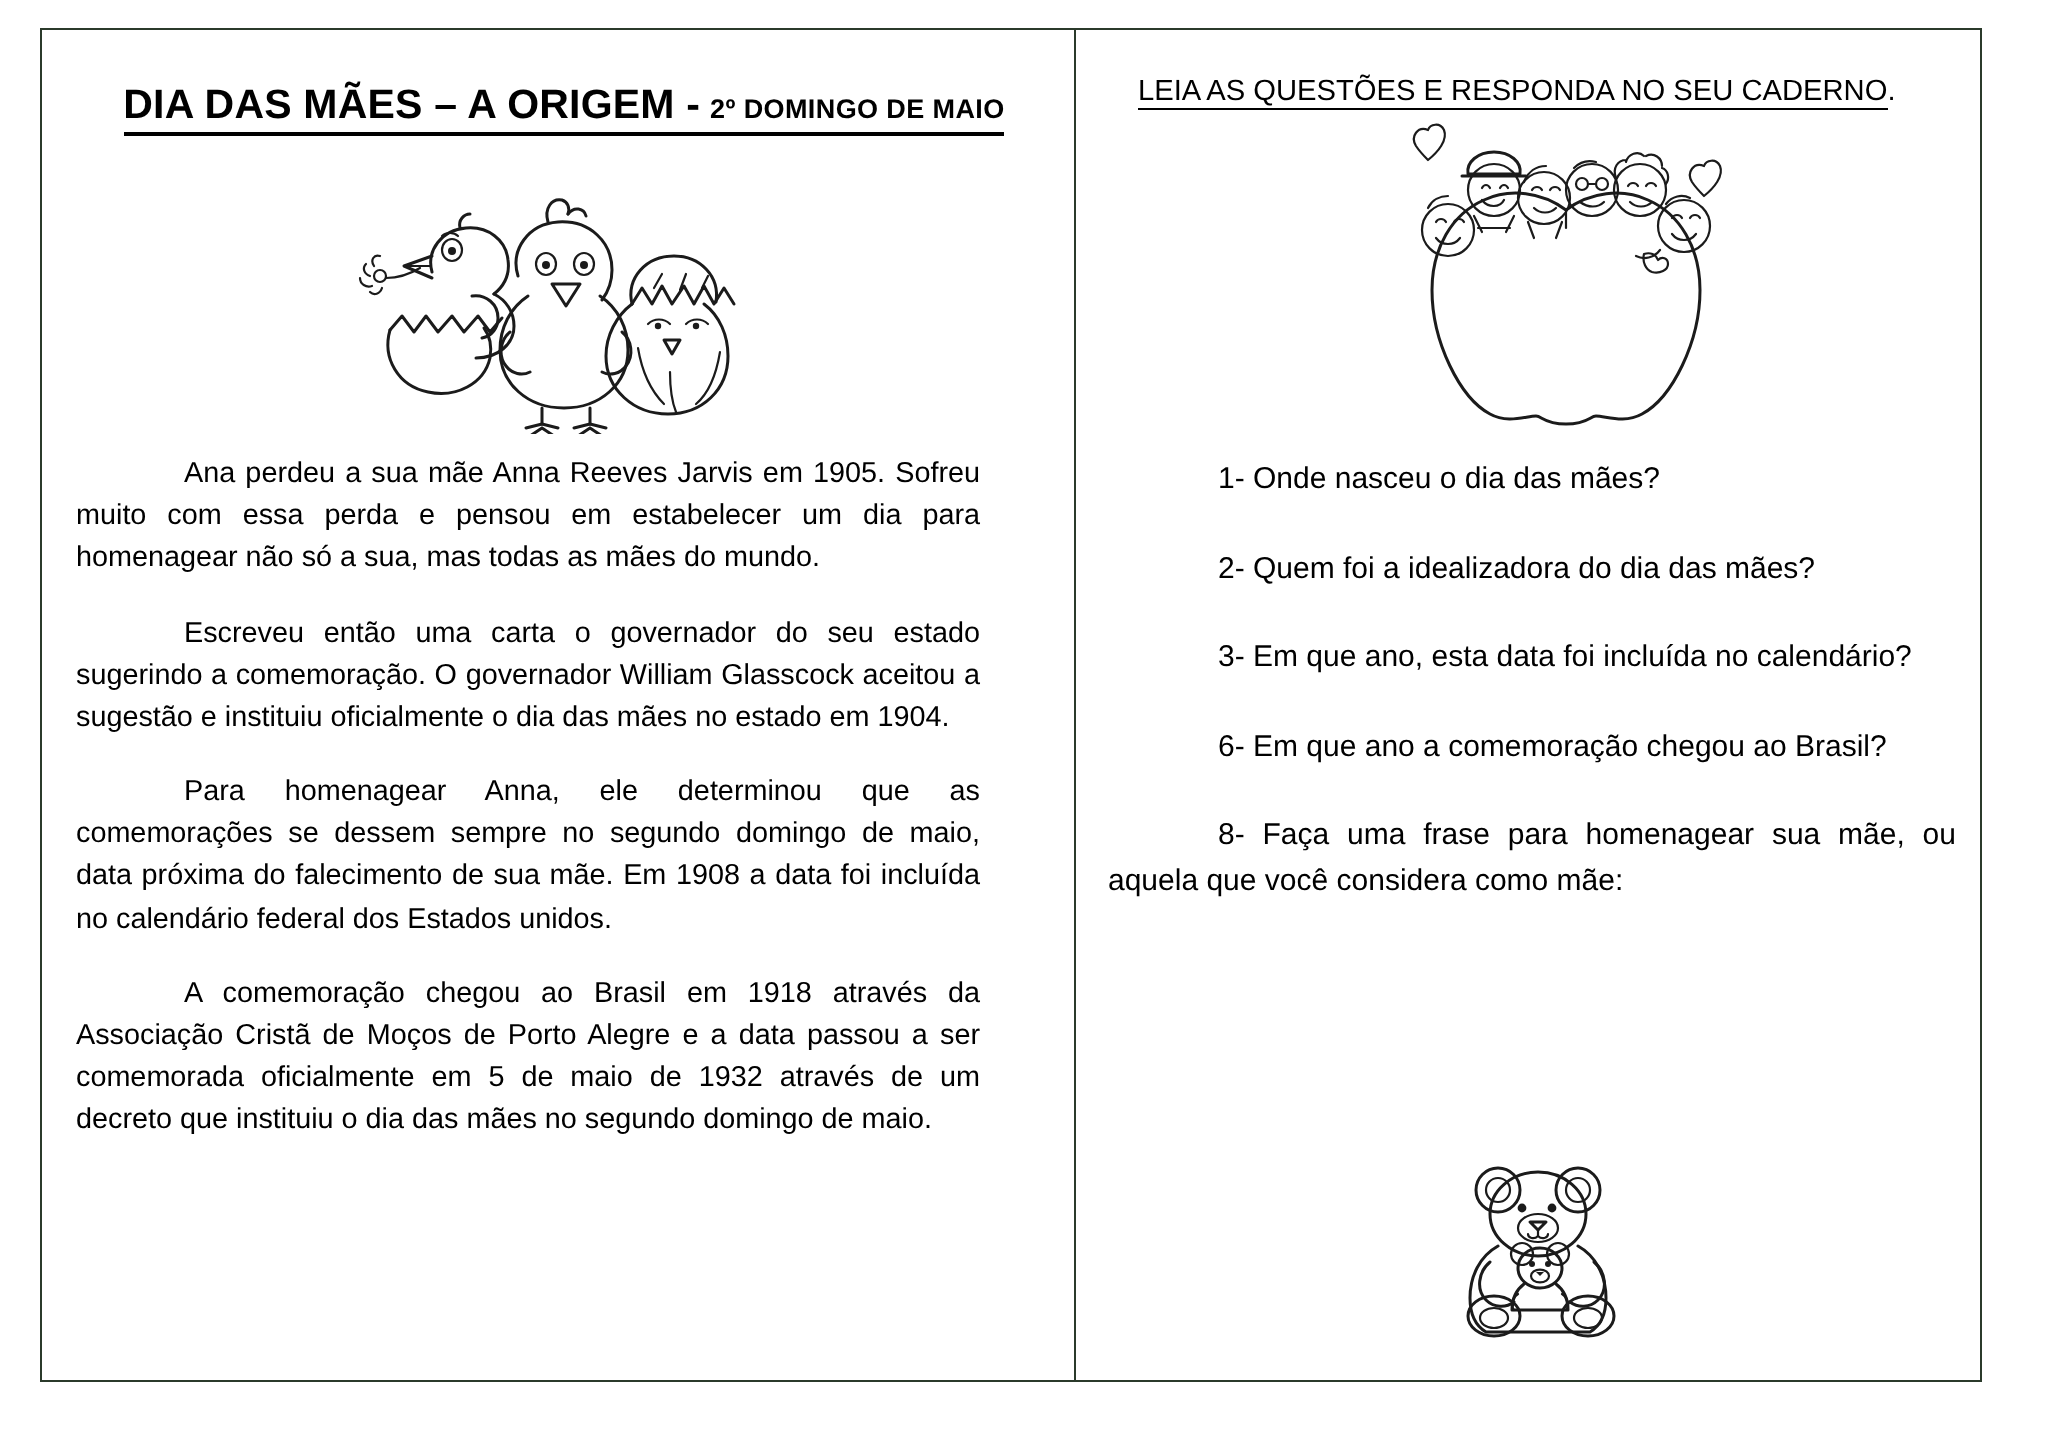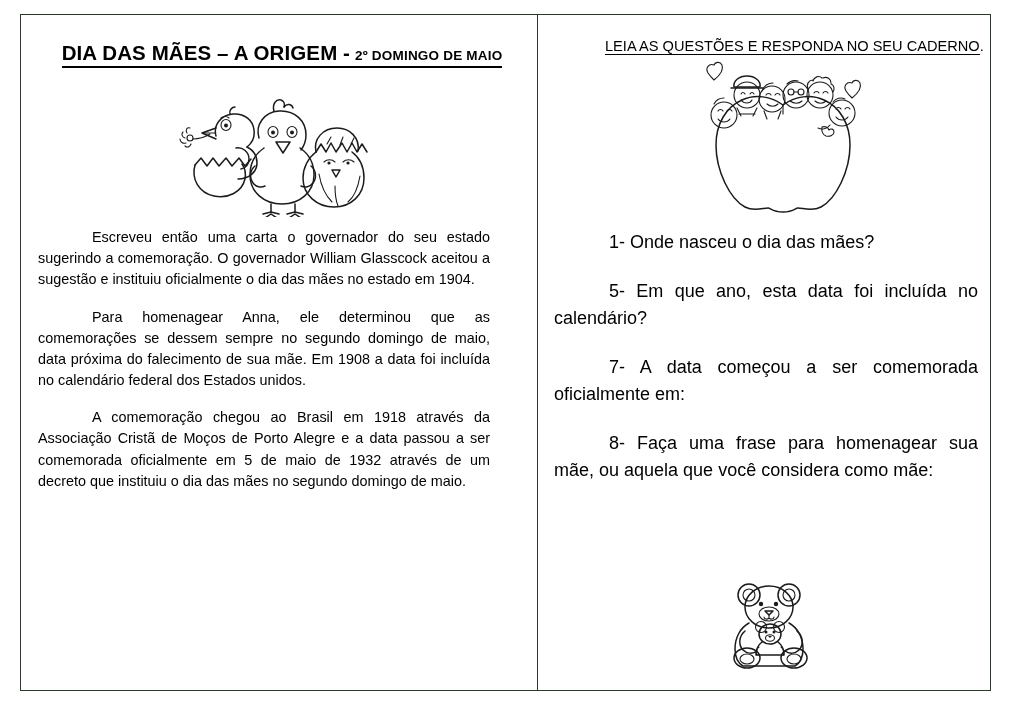--- a/index.html
+++ b/index.html
@@ -83,21 +83,20 @@
   
   .q-title-row {
     position: absolute;
     left: 31px;
     top: 22px;
   }
   .q-title {
     font-size: 14.6px;
     font-weight: 500;
     white-space: nowrap;
-    margin-left: 36px;
   }
   .q-title .ul {
     border-bottom: 1.5px solid #000;
     padding-bottom: 0px;
   }
 
   .art-apple {
     position: absolute;
     left: 152px;
     top: 36px;
@@ -106,21 +105,21 @@
   }
 
   .q-list {
     position: absolute;
     left: 16px;
     top: 214px;
     width: 424px;
   }
   .q-list p {
     margin: 0 0 22px 0;
-    font-size: 18px;
+    font-size: 15px;
     line-height: 1.5;
     text-align: justify;
     text-indent: 55px;
     font-weight: 500;
   }
   .q-list p.last { margin-bottom: 0; }
 
   .art-bear {
     position: absolute;
     left: 181px;
@@ -214,20 +213,21 @@
           <circle class="fl" cx="184" cy="71" r="1.6"></circle>
           <path class="ln" d="M168 78l8 0-4 7z"></path>
 
           <path class="ln-t" d="M155 82c2 12 7 22 13 28M196 84c-2 12-6 21-12 26"></path>
           <path class="ln-t" d="M171 94c0 8 1 15 3 20"></path>
         </g>
       </svg>
     </div>
 
     <div class="body-text">
+      <p>Ana perdeu a sua mãe Anna Reeves Jarvis em 1905. Sofreu muito com essa perda e pensou em estabelecer um dia para homenagear não só a sua, mas todas as mães do mundo.</p>
       <p>Escreveu então uma carta o governador do seu estado sugerindo a comemoração. O governador William Glasscock aceitou a sugestão e instituiu oficialmente o dia das mães no estado em 1904.</p>
       <p>Para homenagear Anna, ele determinou que as comemorações se dessem sempre no segundo domingo de maio, data próxima do falecimento de sua mãe. Em 1908 a data foi incluída no calendário federal dos Estados unidos.</p>
       <p>A comemoração chegou ao Brasil em 1918 através da Associação Cristã de Moços de Porto Alegre e a data passou a ser comemorada oficialmente em 5 de maio de 1932 através de um decreto que instituiu o dia das mães no segundo domingo de maio.</p>
     </div>
 
   </div>
 </div>
 
 <div class="page" id="page-right">
   <div class="inner">
@@ -302,22 +302,23 @@
             <path class="ln-t" d="M140 74c-3 4-8 5-12 3"></path>
           </g>
 
           <path class="ln-t" d="M132 76c3-1 6 0 7 3 2-2 5-1 5 2 0 3-4 5-8 4-3-1-5-5-4-9z"></path>
         </g>
       </svg>
     </div>
 
     <div class="q-list">
       <p>1- Onde nasceu o dia das mães?</p>
-      <p>5- Em que ano, esta data foi incluída no calendário?</p>
-      <p>7- A data começou a ser comemorada oficialmente em:</p>
+      <p>2- Quem foi a idealizadora do dia das mães?</p>
+      <p>3- Em que ano, esta data foi incluída no calendário?</p>
+      <p>6- Em que ano a comemoração chegou ao Brasil?</p>
       <p class="last">8- Faça uma frase para homenagear sua mãe, ou aquela que você considera como mãe:</p>
     </div>
 
     <div class="art-bear">
       <svg viewBox="0 0 104 92" xmlns="http://www.w3.org/2000/svg" aria-hidden="true">
         <g>
 
           <circle class="ln" cx="30" cy="16" r="11"></circle>
           <circle class="ln" cx="70" cy="16" r="11"></circle>
           <circle class="ln-t" cx="30" cy="16" r="6"></circle>

